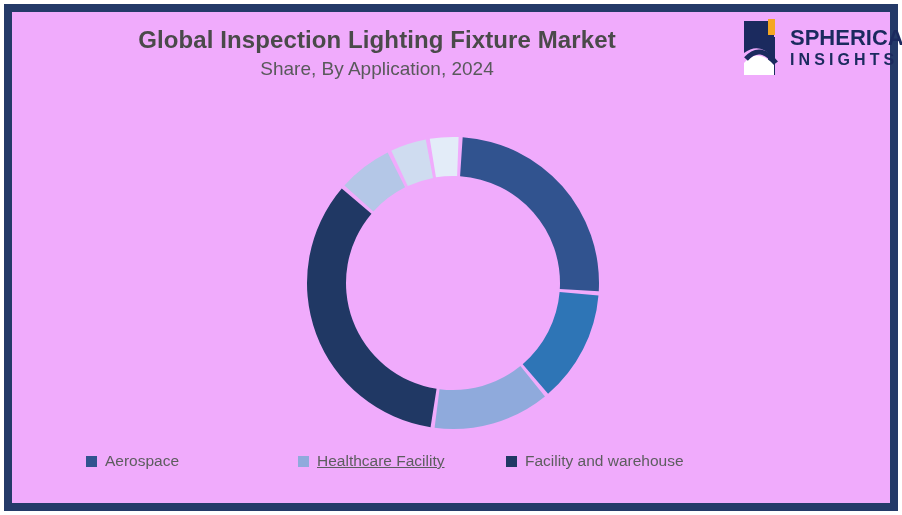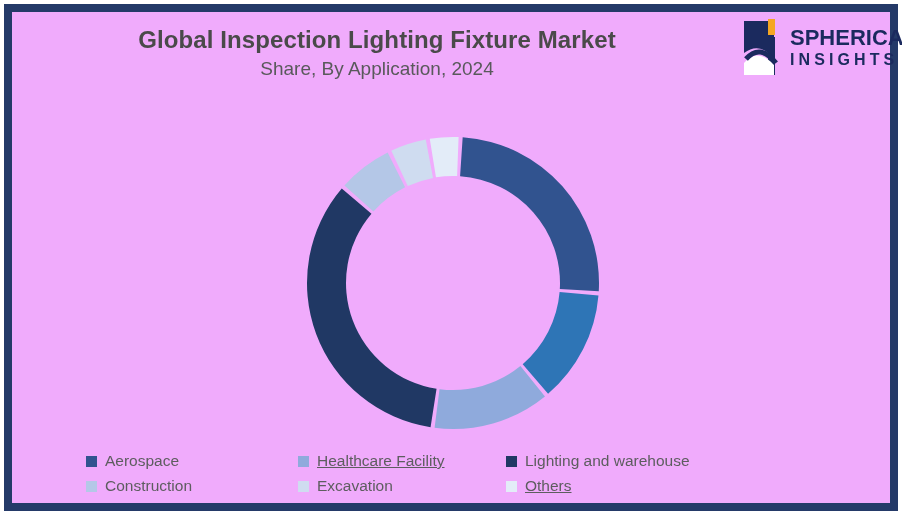--- a/index.html
+++ b/index.html
@@ -186,33 +186,19 @@
           <div class="legend-item c0">
             <span class="legend-swatch" style="background: rgb(49, 83, 143);"></span>
             <span>Aerospace</span>
           </div>
           <div class="legend-item c2">
             <span class="legend-swatch" style="background: rgb(143, 170, 220);"></span>
             <span>Healthcare Facility</span>
           </div>
           <div class="legend-item c3">
             <span class="legend-swatch" style="background: rgb(32, 56, 100);"></span>
-            <span>Lighting and warehouse</span>
-          </div>
-        </div>
-        <div class="legend-row">
-          <div class="legend-item c0">
-            <span class="legend-swatch" style="background: rgb(180, 199, 231);"></span>
-            <span>Construction</span>
-          </div>
-          <div class="legend-item c1">
-            <span class="legend-swatch" style="background: rgb(207, 220, 240);"></span>
-            <span>Excavation</span>
-          </div>
-          <div class="legend-item c2">
-            <span class="legend-swatch" style="background: rgb(227, 236, 248);"></span>
-            <span>Others</span>
+            <span>Facility and warehouse</span>
           </div>
         </div>
       </div>
 
   </div>
 </div>
 
 </body></html>

